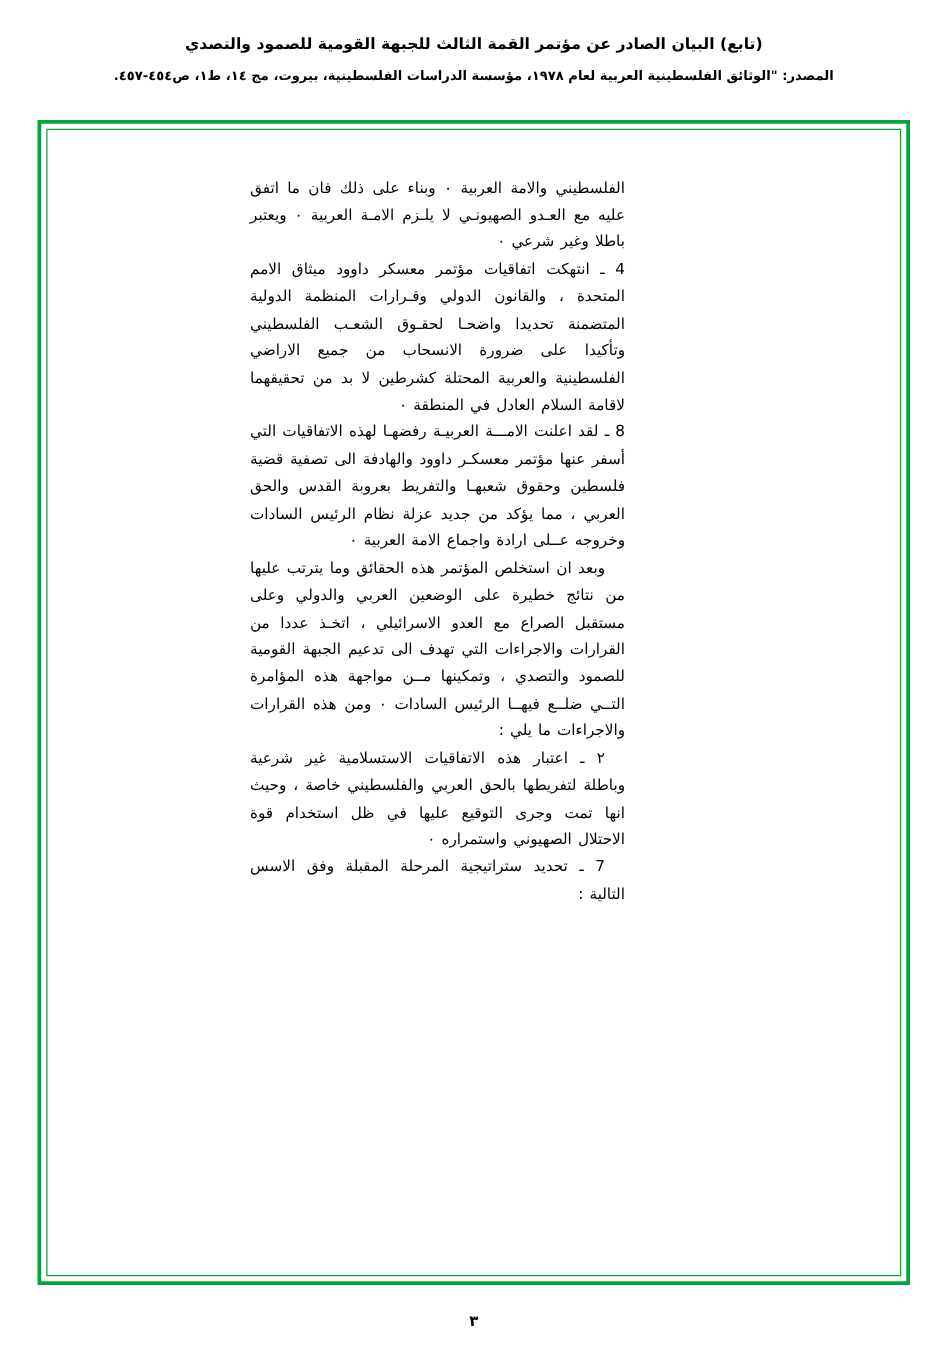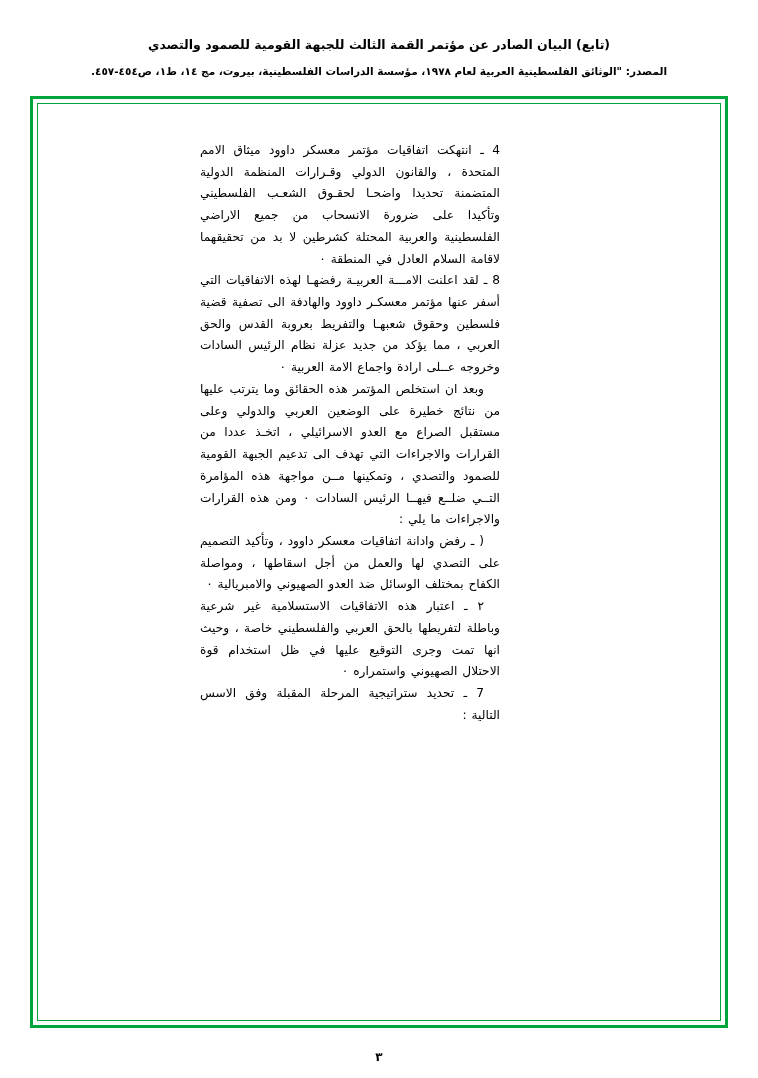--- a/index.html
+++ b/index.html
@@ -15,21 +15,21 @@
     position: relative;
     overflow: hidden;
   }
   .page {
     width: 758px;
     height: 1078px;
     position: relative;
     box-sizing: border-box;
   }
   .header {
-    padding-top: 36px;
+    padding-top: 26px;
     text-align: center;
   }
   .header-title {
     font-size: 12.5px;
     font-weight: bold;
     direction: rtl;
     letter-spacing: 0px;
     line-height: 1.4;
   }
   .header-source {
@@ -95,23 +95,23 @@
   <div class="header">
     <div class="header-title">(تابع)  البيان الصادر عن مؤتمر القمة الثالث للجبهة القومية للصمود والتصدي</div>
     <div class="header-source">المصدر: "الوثائق الفلسطينية العربية لعام ١٩٧٨، مؤسسة الدراسات الفلسطينية، بيروت، مج ١٤، ط١، ص٤٥٤-٤٥٧.</div>
   </div>
 
   <div class="frame">
     <div class="frame-inner"></div>
   </div>
 
   <div class="content">
+    <p class="para">الفلسطيني والامة العربية ٠ وبناء على ذلك فان ما اتفق عليه مع العـدو الصهيونـي لا يلـزم الامـة العربية ٠ ويعتبر باطلا وغير شرعي ٠</p>
     <p class="para">4 ـ انتهكت اتفاقيات مؤتمر معسكر داوود ميثاق الامم المتحدة ، والقانون الدولي وقـرارات المنظمة الدولية المتضمنة تحديدا واضحـا لحقـوق الشعـب الفلسطيني وتأكيدا على ضرورة الانسحاب من جميع الاراضي الفلسطينية والعربية المحتلة كشرطين لا بد من تحقيقهما لاقامة السلام العادل في المنطقة ٠</p>
     <p class="para">8 ـ لقد اعلنت الامـــة العربيـة رفضهـا لهذه الاتفاقيات التي أسفر عنها مؤتمر معسكـر داوود والهادفة الى تصفية قضية فلسطين وحقوق شعبهـا والتفريط بعروبة القدس والحق العربي ، مما يؤكد من جديد عزلة نظام الرئيس السادات وخروجه عــلى ارادة واجماع الامة العربية ٠</p>
     <p class="para indent">وبعد ان استخلص المؤتمر هذه الحقائق وما يترتب عليها من نتائج خطيرة على الوضعين العربي والدولي وعلى مستقبل الصراع مع العدو الاسرائيلي ، اتخـذ عددا من القرارات والاجراءات التي تهدف الى تدعيم الجبهة القومية للصمود والتصدي ، وتمكينها مــن مواجهة هذه المؤامرة التــي ضلــع فيهــا الرئيس السادات ٠ ومن هذه القرارات والاجراءات ما يلي :</p>
-    <p class="para indent">( ـ رفض وادانة اتفاقيات معسكر داوود ، وتأكيد التصميم على التصدي لها والعمل من أجل اسقاطها ، ومواصلة الكفاح بمختلف الوسائل ضد العدو الصهيوني والامبريالية ٠</p>
     <p class="para indent">٢ ـ اعتبار هذه الاتفاقيات الاستسلامية غير شرعية وباطلة لتفريطها بالحق العربي والفلسطيني خاصة ، وحيث انها تمت وجرى التوقيع عليها في ظل استخدام قوة الاحتلال الصهيوني واستمراره ٠</p>
     <p class="para indent">7 ـ تحديد ستراتيجية المرحلة المقبلة وفق الاسس التالية :</p>
   </div>
 
   <div class="page-number">٣</div>
 
 </div>
 
 </body></html>

